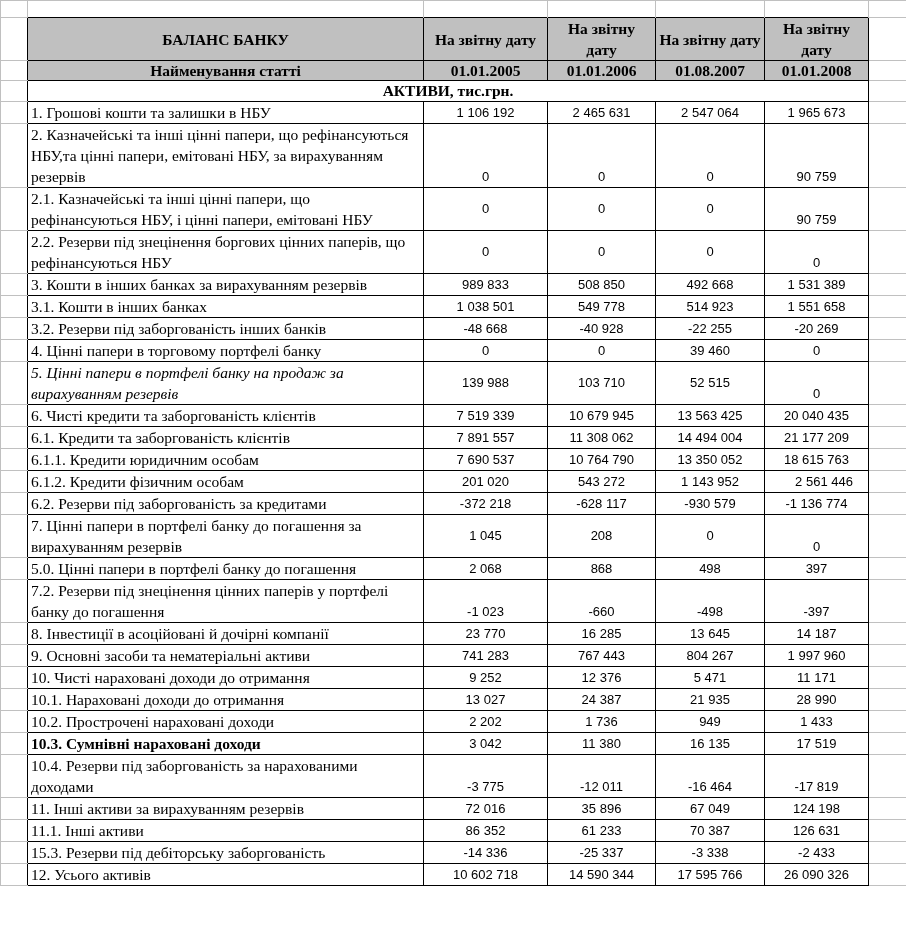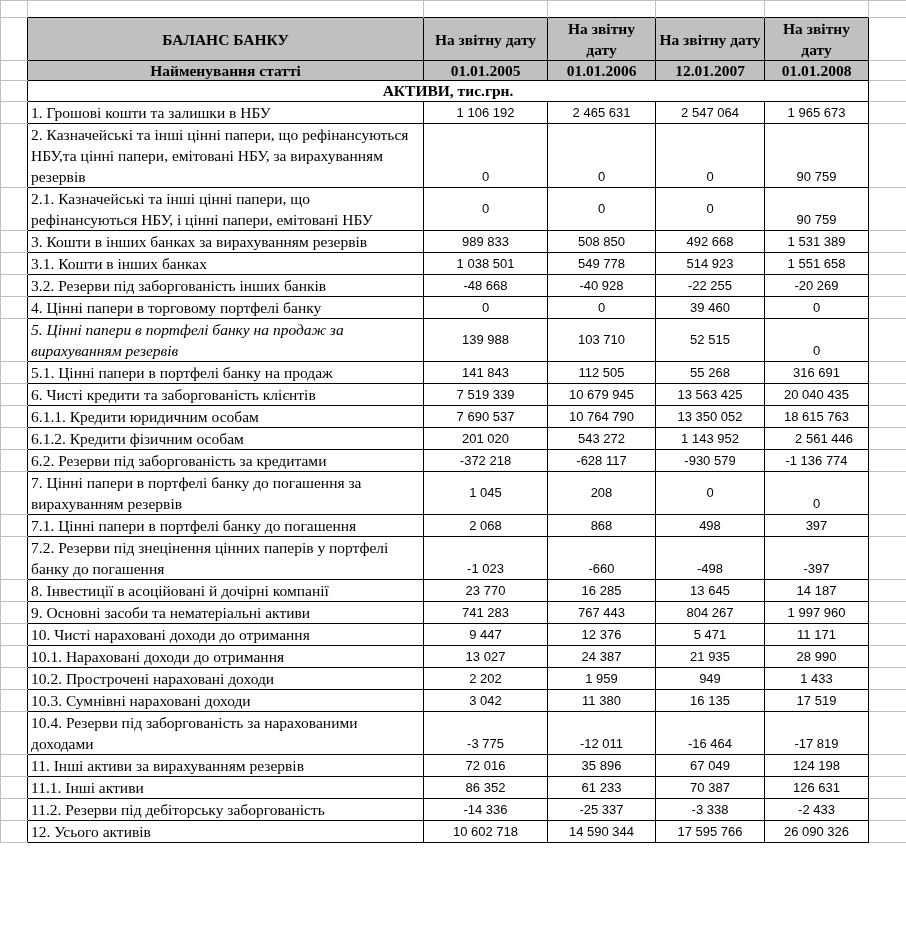--- a/index.html
+++ b/index.html
@@ -94,21 +94,21 @@
       <td class="d hdr hfont h1cell">На звітну дату</td>
       <td class="d hdr hfont h1cell">На звітну
 дату</td>
       <td class="mr"></td>
     </tr>
     <tr class="h2">
       <td class="ml"></td>
       <td class="d hdr hfont h2cell">Найменування статті</td>
       <td class="d hdr hfont h2cell">01.01.2005</td>
       <td class="d hdr hfont h2cell">01.01.2006</td>
-      <td class="d hdr hfont h2cell">12.01.2007</td>
+      <td class="d hdr hfont h2cell">01.08.2007</td>
       <td class="d hdr hfont h2cell">01.01.2008</td>
       <td class="mr"></td>
     </tr>
     <tr class="sec">
       <td class="ml"></td>
       <td colspan="5" class="d hfont seccell">АКТИВИ, тис.грн.</td>
       <td class="mr"></td>
     </tr>
   <tr>
         <td class="ml"></td>
@@ -135,20 +135,30 @@
         <td class="d lbl" style="height: 41px;">2.1. Казначейські та інші цінні папери, що
 рефінансуються НБУ, і цінні папери, емітовані НБУ</td>
         <td class="d num mid" style="height: 41px;">0</td>
         <td class="d num mid" style="height: 41px;">0</td>
         <td class="d num mid" style="height: 41px;">0</td>
         <td class="d num" style="height: 41px;">90 759</td>
         <td class="mr"></td>
       </tr>
       <tr>
         <td class="ml"></td>
+        <td class="d lbl" style="height: 41px;">2.2. Резерви під знецінення боргових цінних паперів, що
+рефінансуються НБУ</td>
+        <td class="d num mid" style="height: 41px;">0</td>
+        <td class="d num mid" style="height: 41px;">0</td>
+        <td class="d num mid" style="height: 41px;">0</td>
+        <td class="d num" style="height: 41px;">0</td>
+        <td class="mr"></td>
+      </tr>
+      <tr>
+        <td class="ml"></td>
         <td class="d lbl" style="height: 20px;">3. Кошти в інших банках за вирахуванням резервів</td>
         <td class="d num" style="height: 20px;">989 833</td>
         <td class="d num" style="height: 20px;">508 850</td>
         <td class="d num" style="height: 20px;">492 668</td>
         <td class="d num" style="height: 20px;">1 531 389</td>
         <td class="mr"></td>
       </tr>
       <tr>
         <td class="ml"></td>
         <td class="d lbl" style="height: 20px;">3.1. Кошти в інших банках</td>
@@ -181,38 +191,38 @@
         <td class="d lbl" style="height: 41px; font-style: italic;">5. Цінні папери в портфелі банку на продаж за
 вирахуванням резервів</td>
         <td class="d num mid" style="height: 41px;">139 988</td>
         <td class="d num mid" style="height: 41px;">103 710</td>
         <td class="d num mid" style="height: 41px;">52 515</td>
         <td class="d num" style="height: 41px;">0</td>
         <td class="mr"></td>
       </tr>
       <tr>
         <td class="ml"></td>
-        <td class="d lbl" style="height: 20px;">5.1. Цінні папери в портфелі банку на продаж</td>
-        <td class="d num" style="height: 20px;">141 843</td>
-        <td class="d num" style="height: 20px;">112 505</td>
-        <td class="d num" style="height: 20px;">55 268</td>
-        <td class="d num" style="height: 20px;">316 691</td>
-        <td class="mr"></td>
-      </tr>
-      <tr>
-        <td class="ml"></td>
         <td class="d lbl" style="height: 20px;">6. Чисті кредити та заборгованість клієнтів</td>
         <td class="d num" style="height: 20px;">7 519 339</td>
         <td class="d num" style="height: 20px;">10 679 945</td>
         <td class="d num" style="height: 20px;">13 563 425</td>
         <td class="d num" style="height: 20px;">20 040 435</td>
         <td class="mr"></td>
       </tr>
       <tr>
         <td class="ml"></td>
+        <td class="d lbl" style="height: 20px;">6.1. Кредити та заборгованість клієнтів</td>
+        <td class="d num" style="height: 20px;">7 891 557</td>
+        <td class="d num" style="height: 20px;">11 308 062</td>
+        <td class="d num" style="height: 20px;">14 494 004</td>
+        <td class="d num" style="height: 20px;">21 177 209</td>
+        <td class="mr"></td>
+      </tr>
+      <tr>
+        <td class="ml"></td>
         <td class="d lbl" style="height: 20px;">6.1.1. Кредити юридичним особам</td>
         <td class="d num" style="height: 20px;">7 690 537</td>
         <td class="d num" style="height: 20px;">10 764 790</td>
         <td class="d num" style="height: 20px;">13 350 052</td>
         <td class="d num" style="height: 20px;">18 615 763</td>
         <td class="mr"></td>
       </tr>
       <tr>
         <td class="ml"></td>
         <td class="d lbl" style="height: 20px;">6.1.2. Кредити фізичним особам</td>
@@ -236,21 +246,21 @@
         <td class="d lbl" style="height: 41px;">7. Цінні папери в портфелі банку до погашення за
 вирахуванням резервів</td>
         <td class="d num mid" style="height: 41px;">1 045</td>
         <td class="d num mid" style="height: 41px;">208</td>
         <td class="d num mid" style="height: 41px;">0</td>
         <td class="d num" style="height: 41px;">0</td>
         <td class="mr"></td>
       </tr>
       <tr>
         <td class="ml"></td>
-        <td class="d lbl" style="height: 20px;">7.1. Цінні папери в портфелі банку до погашення</td>
+        <td class="d lbl" style="height: 20px;">5.0. Цінні папери в портфелі банку до погашення</td>
         <td class="d num" style="height: 20px;">2 068</td>
         <td class="d num" style="height: 20px;">868</td>
         <td class="d num" style="height: 20px;">498</td>
         <td class="d num" style="height: 20px;">397</td>
         <td class="mr"></td>
       </tr>
       <tr>
         <td class="ml"></td>
         <td class="d lbl" style="height: 41px;">7.2. Резерви під знецінення цінних паперів у портфелі
 банку до погашення</td>
@@ -274,47 +284,47 @@
         <td class="d lbl" style="height: 20px;">9. Основні засоби та нематеріальні активи</td>
         <td class="d num" style="height: 20px;">741 283</td>
         <td class="d num" style="height: 20px;">767 443</td>
         <td class="d num" style="height: 20px;">804 267</td>
         <td class="d num" style="height: 20px;">1 997 960</td>
         <td class="mr"></td>
       </tr>
       <tr>
         <td class="ml"></td>
         <td class="d lbl" style="height: 20px;">10. Чисті нараховані доходи до отримання</td>
-        <td class="d num" style="height: 20px;">9 447</td>
+        <td class="d num" style="height: 20px;">9 252</td>
         <td class="d num" style="height: 20px;">12 376</td>
         <td class="d num" style="height: 20px;">5 471</td>
         <td class="d num" style="height: 20px;">11 171</td>
         <td class="mr"></td>
       </tr>
       <tr>
         <td class="ml"></td>
         <td class="d lbl" style="height: 20px;">10.1. Нараховані доходи до отримання</td>
         <td class="d num" style="height: 20px;">13 027</td>
         <td class="d num" style="height: 20px;">24 387</td>
         <td class="d num" style="height: 20px;">21 935</td>
         <td class="d num" style="height: 20px;">28 990</td>
         <td class="mr"></td>
       </tr>
       <tr>
         <td class="ml"></td>
         <td class="d lbl" style="height: 20px;">10.2. Прострочені нараховані доходи</td>
         <td class="d num" style="height: 20px;">2 202</td>
-        <td class="d num" style="height: 20px;">1 959</td>
+        <td class="d num" style="height: 20px;">1 736</td>
         <td class="d num" style="height: 20px;">949</td>
         <td class="d num" style="height: 20px;">1 433</td>
         <td class="mr"></td>
       </tr>
       <tr>
         <td class="ml"></td>
-        <td class="d lbl" style="height: 20px;">10.3. Сумнівні нараховані доходи</td>
+        <td class="d lbl" style="height: 20px; font-weight: bold;">10.3. Сумнівні нараховані доходи</td>
         <td class="d num" style="height: 20px;">3 042</td>
         <td class="d num" style="height: 20px;">11 380</td>
         <td class="d num" style="height: 20px;">16 135</td>
         <td class="d num" style="height: 20px;">17 519</td>
         <td class="mr"></td>
       </tr>
       <tr>
         <td class="ml"></td>
         <td class="d lbl" style="height: 41px;">10.4. Резерви під заборгованість за нарахованими
 доходами</td>
@@ -337,21 +347,21 @@
         <td class="ml"></td>
         <td class="d lbl" style="height: 20px;">11.1. Інші активи</td>
         <td class="d num" style="height: 20px;">86 352</td>
         <td class="d num" style="height: 20px;">61 233</td>
         <td class="d num" style="height: 20px;">70 387</td>
         <td class="d num" style="height: 20px;">126 631</td>
         <td class="mr"></td>
       </tr>
       <tr>
         <td class="ml"></td>
-        <td class="d lbl" style="height: 20px;">11.2. Резерви під дебіторську заборгованість</td>
+        <td class="d lbl" style="height: 20px;">15.3. Резерви під дебіторську заборгованість</td>
         <td class="d num" style="height: 20px;">-14 336</td>
         <td class="d num" style="height: 20px;">-25 337</td>
         <td class="d num" style="height: 20px;">-3 338</td>
         <td class="d num" style="height: 20px;">-2 433</td>
         <td class="mr"></td>
       </tr>
       <tr>
         <td class="ml"></td>
         <td class="d lbl" style="height: 20px;">12. Усього активів</td>
         <td class="d num" style="height: 20px;">10 602 718</td>

